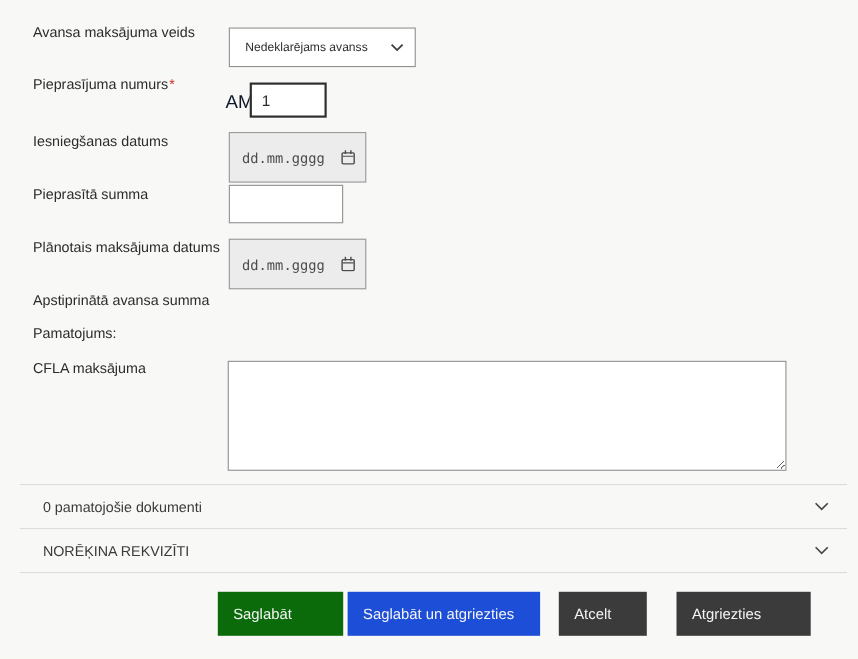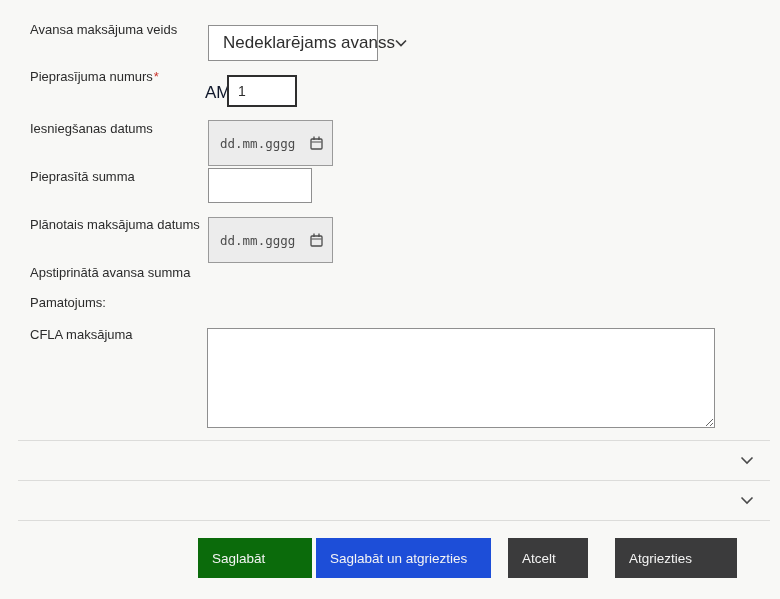--- a/index.html
+++ b/index.html
@@ -20,21 +20,21 @@
   }
   .req { color:#c9342c; margin-left:1px; }
 
   
   .select-box {
     position:absolute; left:208px; top:25px; width:170px; height:36px;
     background:#ffffff; border:1px solid #8f8f8f;
     display:flex; align-items:center; padding:0 10px 0 14px;
     cursor:pointer;
   }
-  .select-box .val { font-size:17px; color:#2e2e2e; white-space:nowrap;text-align:center; }
+  .select-box .val { font-size:11px; color:#2e2e2e; white-space:nowrap;text-align:center; }
   .select-box svg { margin-left:auto; flex:none; }
 
   
   .am-prefix { position:absolute; left:205px; top:83px; font-size:17px; color:#0f172a; }
   .am-input {
     position:absolute; left:227px; top:75px; width:70px; height:32px;
     border:2px solid #2e2e2e; background:#fff;
     font-family:"Liberation Sans", sans-serif; font-size:14px; color:#2b2b2b;
     padding:0 0 0 9px; outline:none;
   }
@@ -135,25 +135,27 @@
   </svg>
 </div>
 
 <div class="label" style="top:265px;">Apstiprinātā avansa summa</div>
 <div class="label" style="top:295px;">Pamatojums:</div>
 
 <div class="label" style="top:327px;">CFLA maksājuma</div>
 <textarea class="comments" style=""></textarea>
 
 <div class="acc-row acc-1">
+  <span class="acc-label">0 pamatojošie dokumenti</span>
   <svg width="14" height="9" viewBox="0 0 14 9">
     <polyline points="1.5,1.5 7,7 12.5,1.5" fill="none" stroke="#4a4a4a" stroke-width="1.6"></polyline>
   </svg>
 </div>
 <div class="acc-row acc-2">
+  <span class="acc-label">NORĒĶINA REKVIZĪTI</span>
   <svg width="14" height="9" viewBox="0 0 14 9">
     <polyline points="1.5,1.5 7,7 12.5,1.5" fill="none" stroke="#4a4a4a" stroke-width="1.6"></polyline>
   </svg>
 </div>
 
 <button class="btn btn-save">Saglabāt</button>
 <button class="btn btn-save-ret">Saglabāt un atgriezties</button>
 <button class="btn btn-cancel">Atcelt</button>
 <button class="btn btn-return">Atgriezties</button>
 

